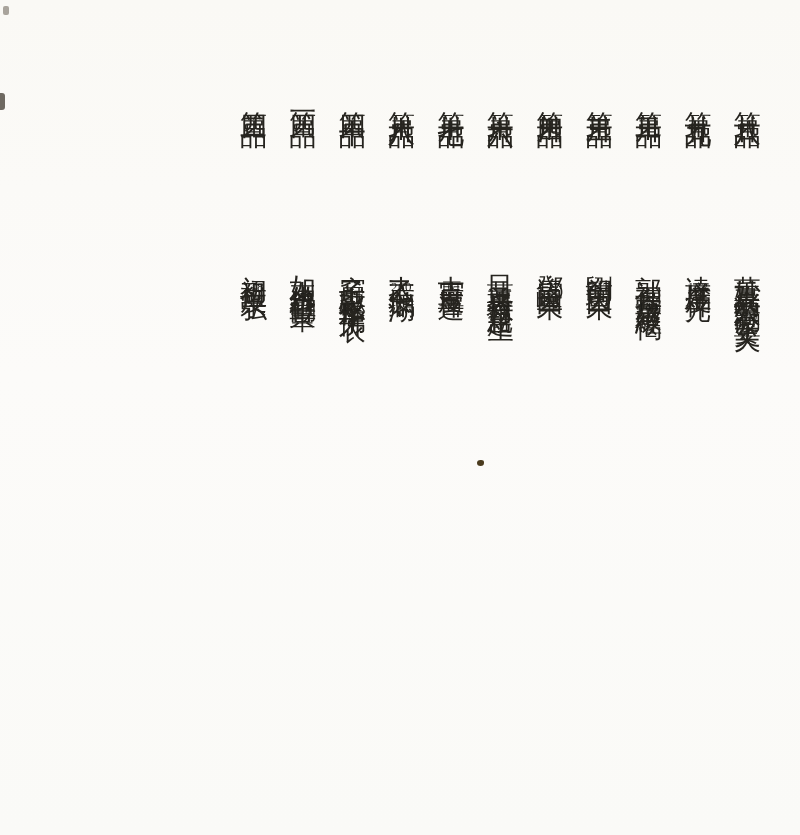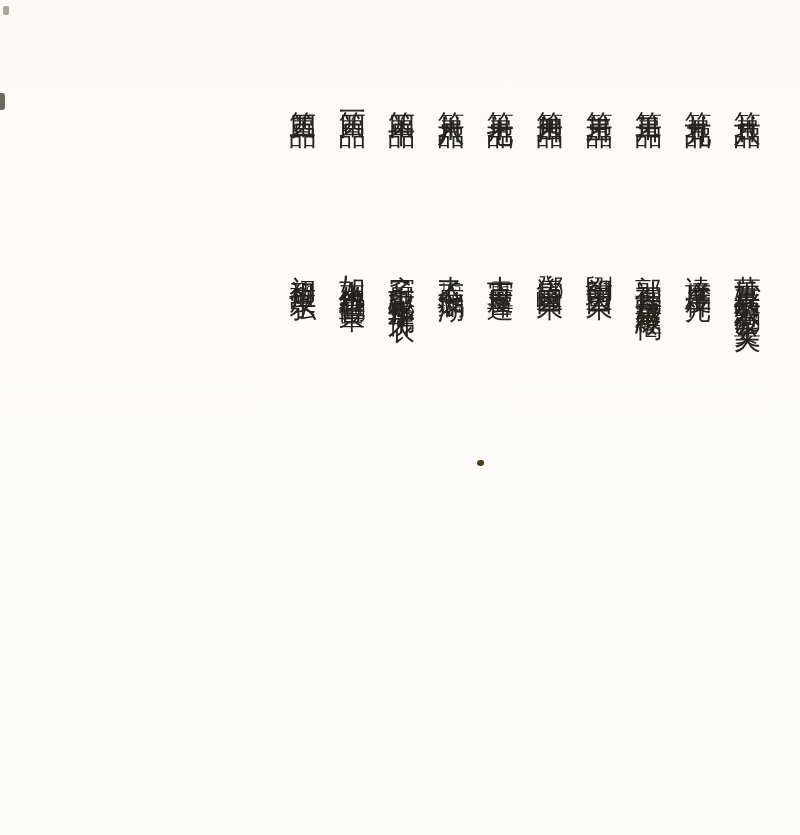--- a/index.html
+++ b/index.html
@@ -113,31 +113,36 @@
     <span class="page-num">147</span>
   </div>
 
   <div class="entry">
     <span class="chapter">第卅四品</span>
     <span class="title">鄧雲峰因果</span>
     <span class="page-num">177</span>
   </div>
 
 
+  <div class="entry">
+    <span class="chapter">第卅六品</span>
+    <span class="title">目蓮尊者救母親超生</span>
+    <span class="page-num">158</span>
+  </div>
 
   <div class="entry">
     <span class="chapter">第卅七品</span>
     <span class="title">古靈度喜運</span>
     <span class="page-num">161</span>
   </div>
 
   <div class="entry">
     <span class="chapter">第卅八品</span>
     <span class="title">太乙度鵝湖</span>
-    <span class="page-num">165</span>
+    <span class="page-num">260</span>
   </div>
 
 
   <div class="entry">
     <span class="chapter">第四十品</span>
     <span class="title">窮子獻破衫作千佛衣</span>
     <span class="page-num">172</span>
   </div>
 
   <div class="entry">

